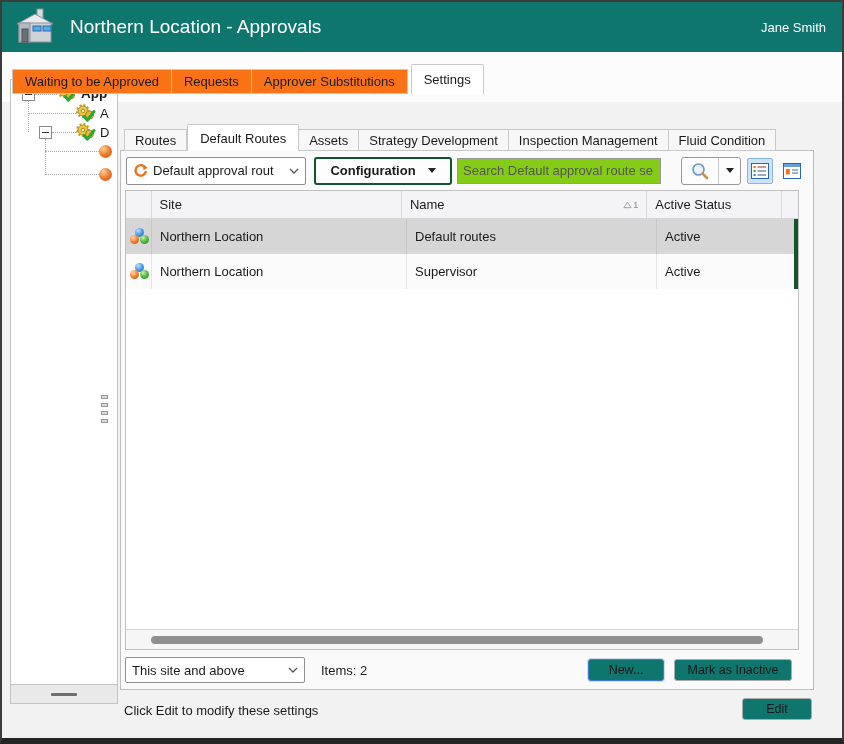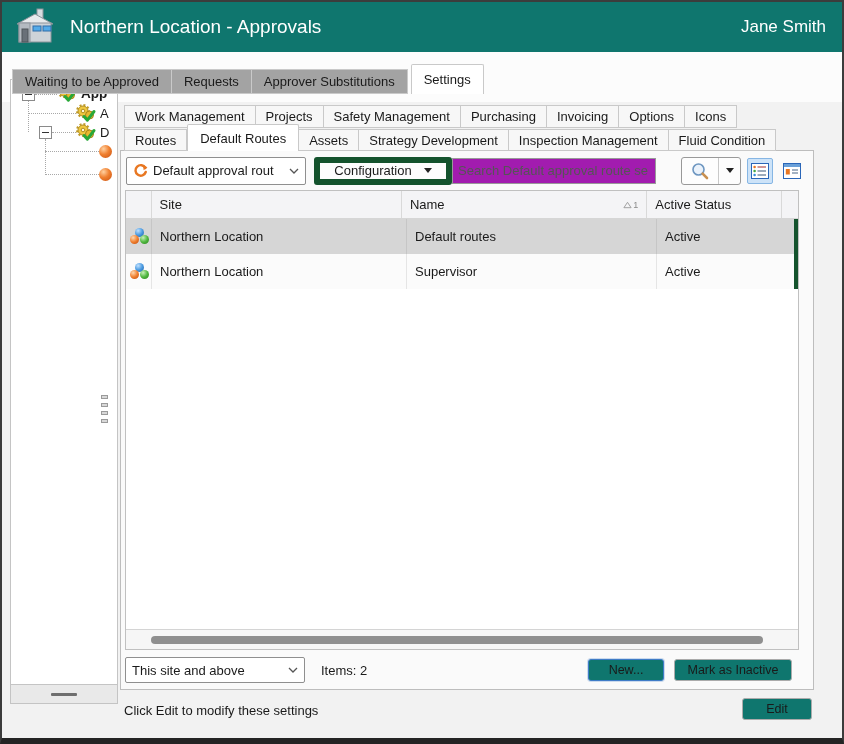--- a/index.html
+++ b/index.html
@@ -9,28 +9,28 @@
   .window { position:relative; width:844px; height:744px;
     border:2px solid #3c3c3c; border-bottom:6px solid #242424;
     background:#f2f2f2; overflow:hidden; }
 
   
   .titlebar { position:absolute; top:0; left:0; right:0; height:50px;
     background:#0f766e; display:flex; align-items:center; padding:0 16px 0 12px; }
   .app-icon { width:42px; height:40px; flex:none; }
   .title { color:#fff; font-size:19px; margin-left:14px; flex:1;
     white-space:nowrap; }
-  .user { color:#fff; font-size:17px; }
+  .user { color:#fff; font-size:13px; }
 
   .white-band { position:absolute; top:50px; left:0; right:0; height:50px; background:#fcfcfc; }
 
   
   .main-tabs { position:absolute; top:62px; left:10px; display:flex; align-items:flex-end; z-index:3; }
   .mtab { height:25px; padding:0 12px; display:flex; align-items:center; font-size:13px;
-    background:#a3a3a3; border:1px solid #c9c9c9; border-left:none; white-space:nowrap; cursor:default; }
+    background:#f97316; border:1px solid #c9c9c9; border-left:none; white-space:nowrap; cursor:default; }
   .mtab:first-child { border-left:1px solid #c9c9c9; }
   .mtab.active { height:30px; background:#fff; border:1px solid #c9c9c9; border-bottom:none;
     margin-left:3px; border-radius:2px 2px 0 0; }
 
   
   .tree-panel { position:absolute; left:8px; top:77px; width:108px; height:625px;
     background:#fff; border:1px solid #c4c4c4; overflow:hidden; }
   .tree-canvas { position:relative; width:100%; height:calc(100% - 19px); overflow:hidden; }
   .tree-footer { position:absolute; bottom:0; left:0; right:0; height:19px;
     background:#e9e9e9; border-top:1px solid #c4c4c4;
@@ -66,26 +66,26 @@
   
   .page { position:absolute; left:118px; top:148px; width:694px; height:540px;
     background:#fafafa; border:1px solid #bdbdbd; padding:4px 8px 4px 4px;
     display:flex; flex-direction:column; z-index:1; }
 
   .toolbar { flex:none; height:34px; display:flex; align-items:center; padding:1px 0 4px 1px; }
   .combo { height:28px; border:1px solid #8f8f8f; background:#fff; border-radius:2px;
     display:flex; align-items:center; padding:0 6px; font-size:13px; }
   .filter-combo { width:180px; }
   .filter-combo .lbl { margin-left:5px; white-space:nowrap; overflow:hidden; flex:1; }
-  .config-btn { width:138px; height:28px; margin-left:8px; border:6px solid #14532d; border-radius:3px;
-    background:#fdfdfd; display:flex; align-items:center; justify-content:center; font-size:13px; }
+  .config-btn { width:138px; height:28px; margin-left:8px; border:2px solid #14532d; border-radius:3px;
+    background:#fdfdfd; display:flex; align-items:center; justify-content:center; font-size:13px;font-weight:bold; }
   .tri-down { width:0; height:0; border-left:4px solid transparent; border-right:4px solid transparent;
     border-top:5px solid #222; margin-left:12px; }
-  .search-input { width:204px; height:26px; border:1px solid #999;
-    padding:0 5px; font-size:13px; font-family:inherit; background:#a21caf; }
+  .search-input { width:204px; height:26px; margin-left:5px; border:1px solid #999;
+    padding:0 5px; font-size:13px; font-family:inherit; background:#84cc16; }
   .search-input::placeholder { color:#555; opacity:1; }
   .icon-group { margin-left:auto; display:flex; align-items:center; }
   .search-split { height:28px; border:1px solid #999; border-radius:3px; background:#fdfdfd;
     display:flex; align-items:center; }
   .lens-part { width:36px; display:flex; justify-content:center; align-items:center; }
   .split-div { width:1px; height:26px; background:#c9c9c9; }
   .arrow-part { width:21px; display:flex; justify-content:center; align-items:center; }
   .arrow-part .tri-down { margin-left:0; }
   .view-btn { width:26px; height:26px; margin-left:6px; display:flex; align-items:center;
     justify-content:center; border:1px solid transparent; border-radius:2px; }
@@ -216,29 +216,20 @@
     </div>
   </div>
 
   <div class="splitter-dots">
     <i></i>
       <i></i>
       <i></i>
       <i></i>
   </div>
 
-  <div class="subtabs r1">
-    <div class="stab">Work Management</div>
-    <div class="stab">Projects</div>
-    <div class="stab">Safety Management</div>
-    <div class="stab">Purchasing</div>
-    <div class="stab">Invoicing</div>
-    <div class="stab">Options</div>
-    <div class="stab">Icons</div>
-  </div>
   <div class="subtabs r2">
     <div class="stab">Routes</div>
     <div class="stab active">Default Routes</div>
     <div class="stab">Assets</div>
     <div class="stab">Strategy Development</div>
     <div class="stab">Inspection Management</div>
     <div class="stab">Fluid Condition</div>
   </div>
 
   <div class="page">

